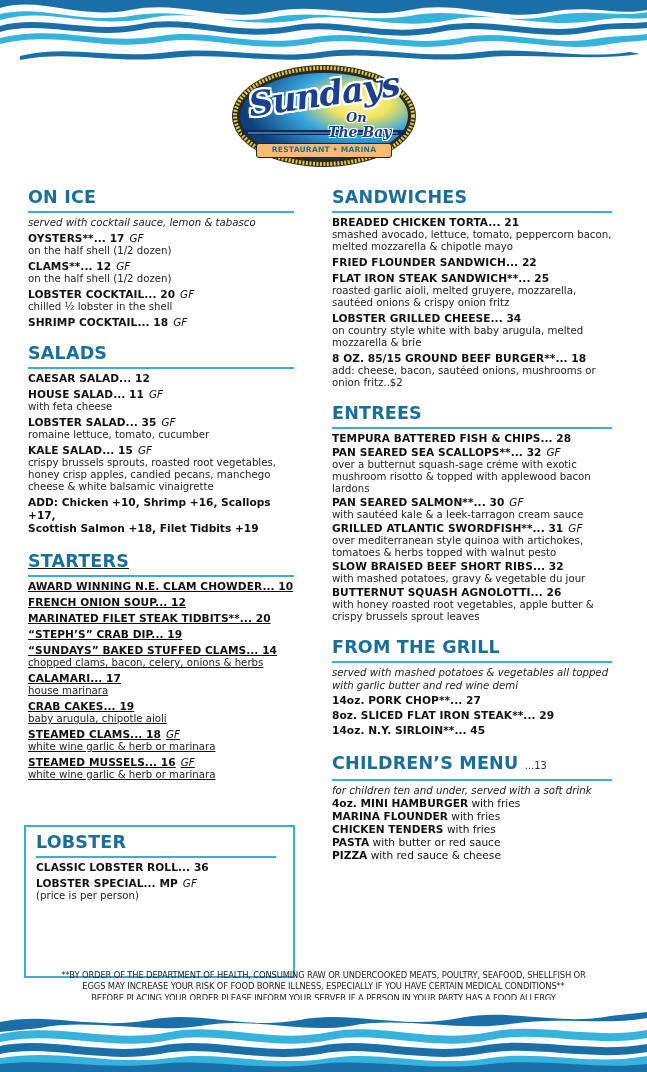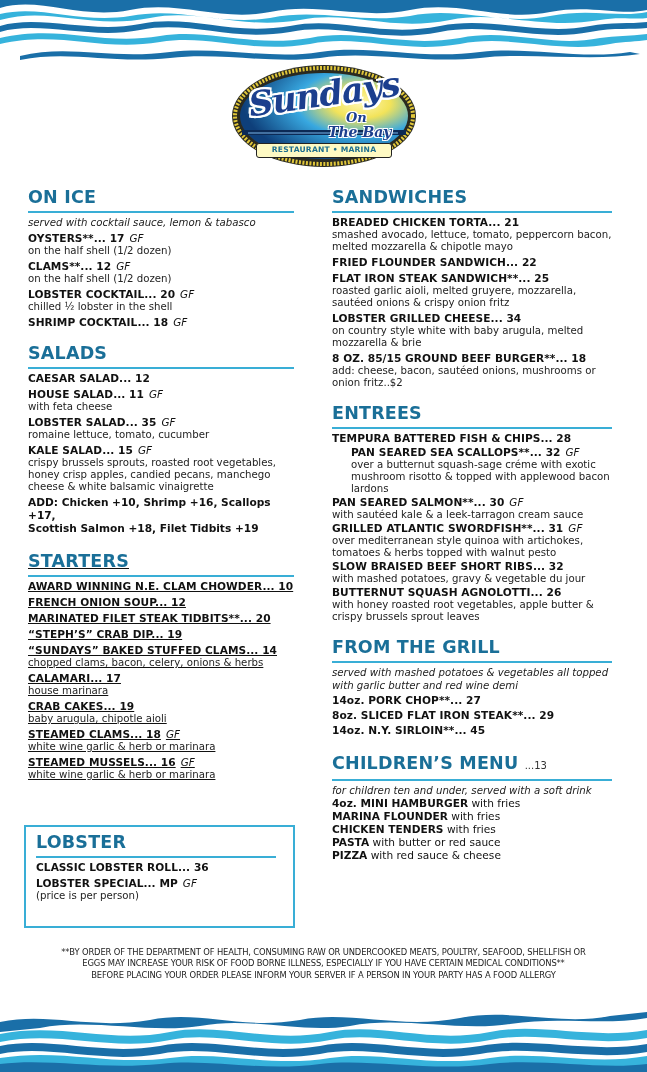--- a/index.html
+++ b/index.html
@@ -10,46 +10,46 @@
   .wave-top { top: 0; height: 62px; }
   .wave-bottom { top: 1000px; height: 72px; }
   .wave svg { display: block; width: 647px; height: 100%; }
 
   .logo { position: absolute; left: 228px; top: 62px; width: 192px; height: 108px; }
   .logo svg { width: 100%; height: 100%; display: block; }
   .logo-text { position: absolute; left: 0; top: 0; width: 100%; height: 100%; }
   .logo-title { position: absolute; left: 20px; top: 12px; font-family: "DejaVu Serif", serif; font-style: italic; font-weight: bold; font-size: 34px; color: #1c3f8e; letter-spacing: -1px; text-shadow: -2px -2px 0 #fff, 2px -2px 0 #fff, -2px 2px 0 #fff, 2px 2px 0 #fff, 0 2px 0 #fff, 0 -2px 0 #fff; transform: rotate(-8deg); }
   .logo-sub1 { position: absolute; left: 118px; top: 48px; font-family: "DejaVu Serif", serif; font-style: italic; font-weight: bold; font-size: 13px; color: #1c3f8e; text-shadow: -1px -1px 0 #fff, 1px -1px 0 #fff, -1px 1px 0 #fff, 1px 1px 0 #fff; }
   .logo-sub2 { position: absolute; left: 100px; top: 62px; font-family: "DejaVu Serif", serif; font-style: italic; font-weight: bold; font-size: 14px; color: #1c3f8e; text-shadow: -1px -1px 0 #fff, 1px -1px 0 #fff, -1px 1px 0 #fff, 1px 1px 0 #fff; }
-  .logo-banner { position: absolute; left: 28px; top: 81px; width: 136px; height: 15px; background: #fef9c3; border: 1.5px solid #222; border-radius: 3px; font-family: "DejaVu Sans", sans-serif; font-weight: bold; font-size: 7.6px; color: #1f6f8f; text-align: center; line-height: 12px; letter-spacing: 0.2px; }
+  .logo-banner { position: absolute; left: 28px; top: 81px; width: 136px; height: 15px; background: #fdba74; border: 1.5px solid #222; border-radius: 3px; font-family: "DejaVu Sans", sans-serif; font-weight: bold; font-size: 7.6px; color: #1f6f8f; text-align: center; line-height: 12px; letter-spacing: 0.2px; }
 
   .col { position: absolute; }
   .col-left { left: 28px; top: 187px; width: 266px; }
   .col-right { left: 332px; top: 187px; width: 280px; }
 
   .section { margin-bottom: 0; }
   .sec-title { font-family: "DejaVu Sans", sans-serif; font-weight: bold; font-size: 17.5px; color: #1a6f98; letter-spacing: 0.2px; line-height: 21px; }
   .sec-title .suffix { font-size: 10px; font-weight: normal; color: #333; letter-spacing: 0; }
   .sec-rule { height: 2px; background: #39aed6; margin-top: 3px; margin-bottom: 3px; width: 100%; }
   .sec-note { font-style: italic; font-size: 10.2px; line-height: 13px; color: #222; }
 
   .item { margin-top: 3px; }
   .item-name { font-weight: bold; font-size: 10.6px; line-height: 13px; color: #111; letter-spacing: 0.05px; }
   .gf { font-style: italic; font-weight: normal; font-size: 10.4px; margin-left: 5px; }
   .item-desc { font-size: 10.2px; line-height: 12px; color: #222; }
 
   .add-line { font-weight: bold; font-size: 10.6px; line-height: 13px; margin-top: 3px; }
 
-  .lobster-box { position: absolute; left: 24px; top: 825px; width: 271px; height: 103px; border: 2px solid #39aed6; padding: 5px 8px 0 10px; }
+  .lobster-box { position: absolute; left: 24px; top: 825px; width: 271px; height: 153px; border: 2px solid #39aed6; padding: 5px 8px 0 10px; }
   .lobster-box .sec-rule { width: 240px; }
 
   .kids-item { font-size: 10.6px; line-height: 13px; }
   .kids-item b { font-weight: bold; }
 
-  .disclaimer { position: absolute; left: 0; top: 947px; width: 647px; text-align: center; font-size: 8.4px; line-height: 11.4px; color: #222; letter-spacing: -0.15px; }
+  .disclaimer { position: absolute; left: 0; top: 970px; width: 647px; text-align: center; font-size: 8.4px; line-height: 11.4px; color: #222; letter-spacing: -0.15px; }
 </style>
 </head>
 <body>
 
 <div class="wave wave-top">
   <svg viewBox="0 0 647 62" preserveAspectRatio="none">
     <rect width="647" height="62" fill="#ffffff"></rect>
     <path d="M0,8 C40,-4 80,20 130,10 C180,0 220,22 270,12 C320,2 360,20 410,10 C460,0 500,22 550,12 C590,4 620,16 647,10 L647,0 L0,0 Z" fill="#1a6fa8"></path>
     <path d="M0,20 C50,6 90,30 150,18 C200,8 240,30 300,20 C350,10 390,32 450,20 C500,10 540,30 600,20 C620,16 635,20 647,18 L647,12 C620,18 590,8 550,16 C500,26 460,6 410,16 C360,24 320,8 270,18 C220,26 180,6 130,16 C80,24 40,4 0,14 Z" fill="#36b3dc"></path>
     <path d="M0,32 C40,20 90,40 140,30 C190,20 230,42 290,32 C340,22 380,44 440,32 C490,22 540,42 590,32 C615,27 632,30 647,28 L647,22 C630,24 610,22 590,26 C540,36 490,16 440,26 C380,38 340,16 290,26 C230,36 190,14 140,24 C90,34 40,14 0,26 Z" fill="#1a6fa8"></path>
@@ -204,21 +204,21 @@
       <div class="item-desc">add:  cheese, bacon, sautéed onions, mushrooms or onion fritz..$2</div>
     </div>
   </div>
 
   <div class="section" style="margin-top:14px;">
     <div class="sec-title">ENTREES</div>
     <div class="sec-rule"></div>
     <div class="item" style="margin-top:1px;">
       <div class="item-name"><span>TEMPURA BATTERED FISH &amp; CHIPS... 28</span></div>
     </div>
-    <div class="item" style="margin-top:1px;margin-left:19px;">
+    <div class="item" style="margin-top:1px;">
       <div class="item-name"><span>PAN SEARED SEA SCALLOPS**... 32</span><span class="gf">GF</span></div>
       <div class="item-desc">over a butternut squash-sage créme with exotic mushroom risotto &amp; topped with applewood bacon lardons</div>
     </div>
     <div class="item" style="margin-top:1px;">
       <div class="item-name"><span>PAN SEARED SALMON**... 30</span><span class="gf">GF</span></div>
       <div class="item-desc">with sautéed kale &amp; a leek-tarragon cream sauce</div>
     </div>
     <div class="item" style="margin-top:1px;">
       <div class="item-name"><span>GRILLED ATLANTIC SWORDFISH**... 31</span><span class="gf">GF</span></div>
       <div class="item-desc">over mediterranean style quinoa with artichokes, tomatoes &amp; herbs topped with walnut pesto</div>

